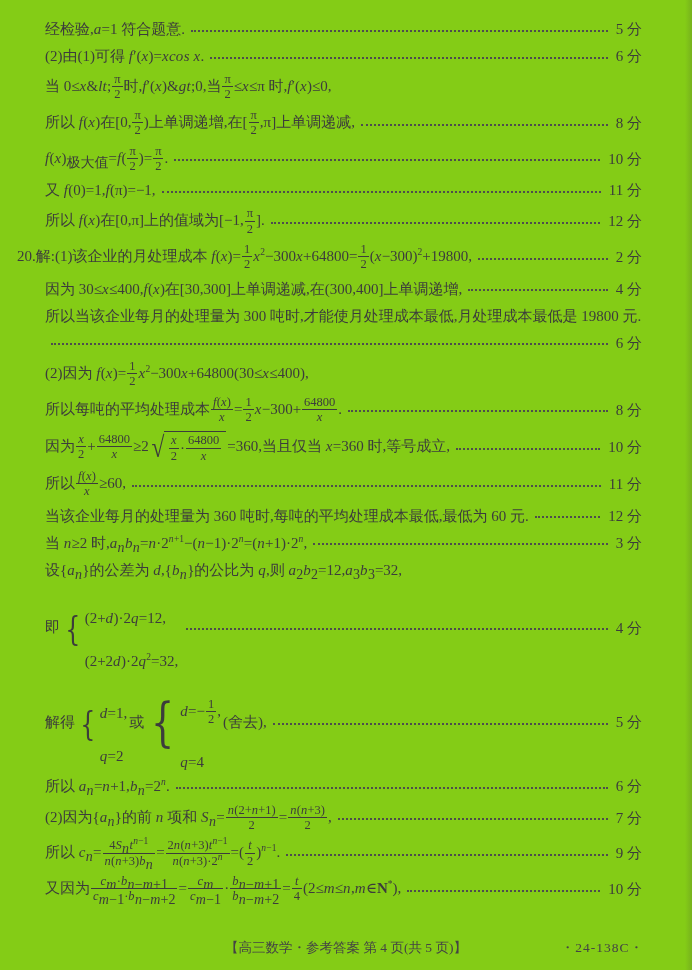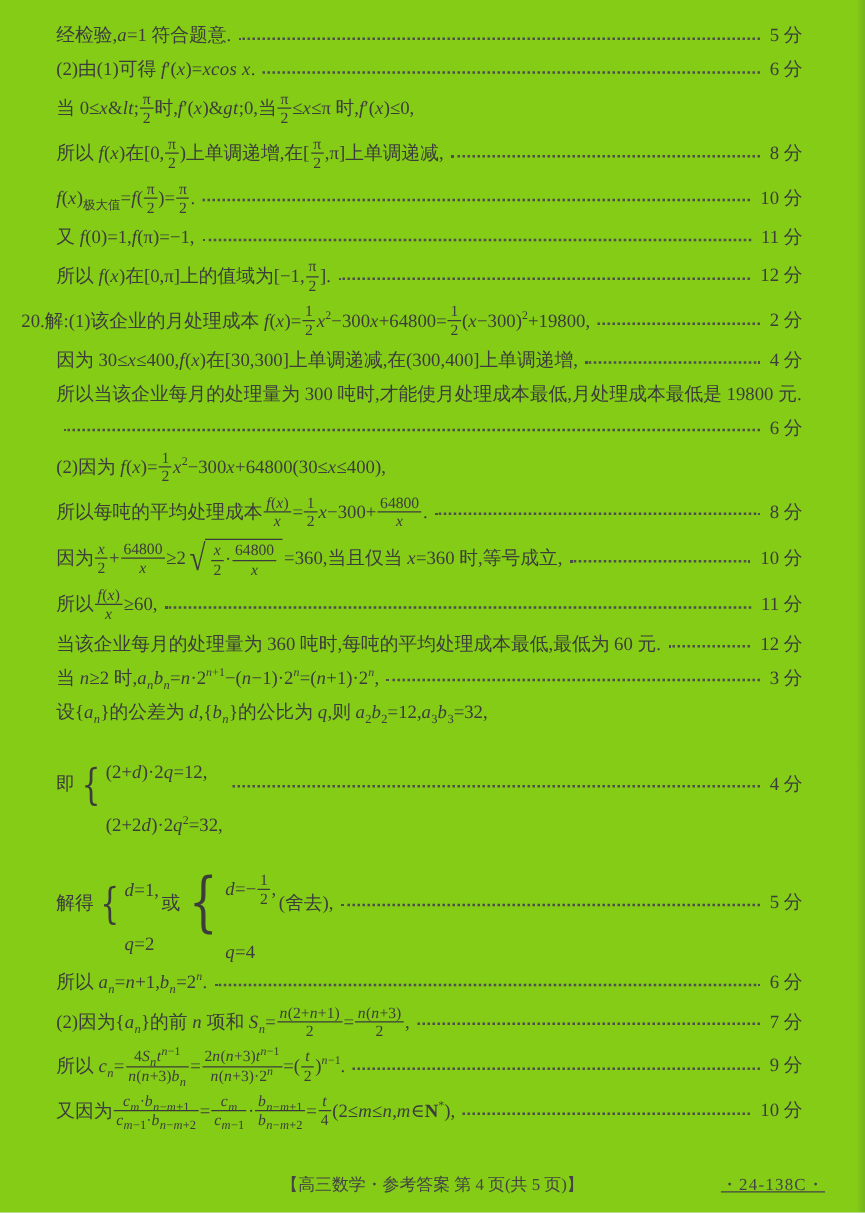--- a/index.html
+++ b/index.html
@@ -43,34 +43,34 @@
     margin:0 1px;position:relative;top:-1px;
   }
   .fr .num{border-bottom:1px solid #3c3c3c;padding:0 2px;}
   .fr .den{padding:0 2px;}
   
   .sq{display:inline-flex;align-items:center;vertical-align:middle;margin:0 1px;}
   .sq .rad{font-size:1.95em;line-height:0.85;font-weight:400;margin-right:-2px;transform:scaleX(0.8);}
   .sq .sqc{border-top:1.5px solid #3c3c3c;padding:2px 4px 0 4px;display:inline-flex;align-items:center;}
   
   sup{font-size:9.5px;vertical-align:super;line-height:0;}
-  sub{font-size:10px;vertical-align:sub;line-height:0;}
+  sub{font-size:14px;vertical-align:sub;line-height:0;}
   .bold{font-weight:bold;font-style:normal;}
   
   .cases{display:inline-flex;align-items:center;vertical-align:middle;margin:0 2px;}
   .cases .brace{font-size:34px;font-weight:300;line-height:0.8;transform:scaleX(0.7);margin-right:1px;font-family:"DejaVu Serif",serif;}
   .cases .brace.tall{font-size:52px;}
   .cases .crows{display:inline-flex;flex-direction:column;gap:3px;text-align:left;}
   .cases .crow{line-height:1.2;margin-top:22px;}
   .footer{
     position:absolute;left:0;right:0;bottom:13px;
     display:flex;justify-content:center;align-items:center;
     font-size:13.5px;color:#444;
   }
-  .footer .code{position:absolute;right:32px;letter-spacing:1px;text-decoration:underline;}
+  .footer .code{position:absolute;right:48px;letter-spacing:1px;}
 </style>
 </head>
 <body>
 
 <div class="page">
   <div class="content">
       <div class="ln indent">
         <span class="mc">经检验,<i>a</i>=1 符合题意.</span>
         <span class="leader"></span>
         <span class="pts">5 分</span>

